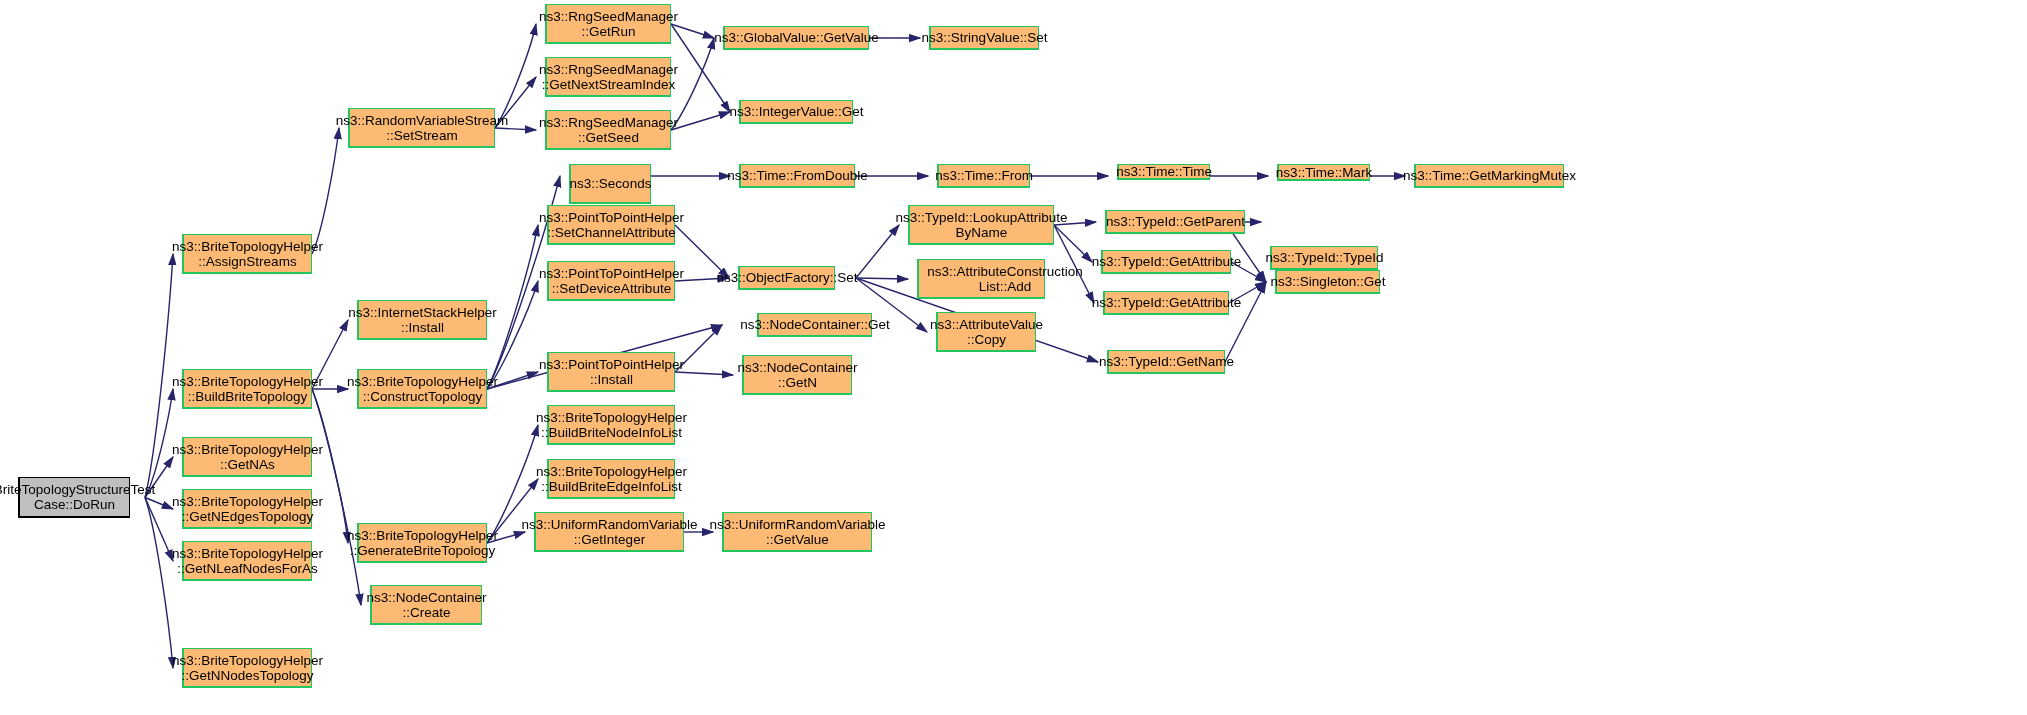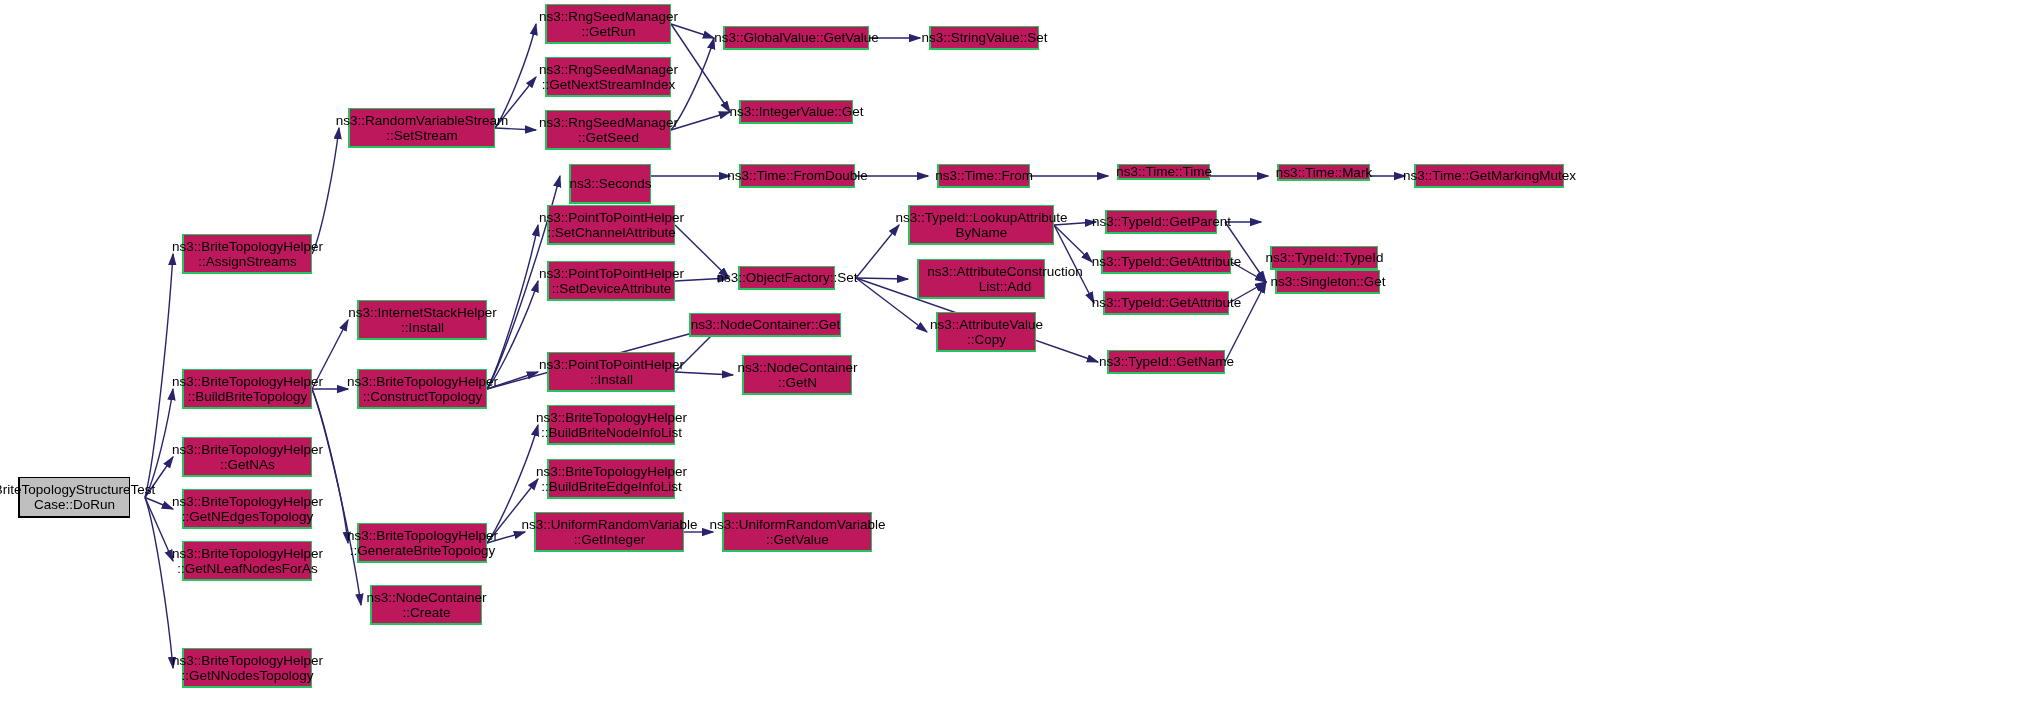--- a/index.html
+++ b/index.html
@@ -1,20 +1,20 @@
 <!DOCTYPE html>
 <html><head>
 <meta charset="utf-8">
 <style>
   html,body{margin:0;padding:0;background:#ffffff;}
   #canvas{position:relative;width:2027px;height:715px;background:#ffffff;
           font-family:"Liberation Sans","DejaVu Sans",sans-serif;overflow:hidden;}
   svg#edges{position:absolute;left:0;top:0;width:2027px;height:715px;}
   .node{position:absolute;box-sizing:border-box;border:1px solid #22c55e;
-        background:#be185d;display:flex;align-items:center;justify-content:center;
+        background:#fdba74;display:flex;align-items:center;justify-content:center;
         text-align:center;color:#000000;font-size:13.5px;line-height:15px;
         white-space:pre-line;letter-spacing:0px;}
   .node.root{background:#bfbfbf;border-color:#000000;}
   .node.thick{border-width:1px;border-bottom-width:2px;border-left-width:2px;}
 </style>
 </head>
 <body>
 
 <div id="canvas">
   <svg id="edges" viewBox="0 0 2027 715" xmlns="http://www.w3.org/2000/svg">
@@ -116,35 +116,35 @@
       <div class="node thick" style="left: 547px; top: 405px; width: 128px; height: 40px;">ns3::BriteTopologyHelper
 ::BuildBriteNodeInfoList</div>
       <div class="node thick" style="left: 547px; top: 459px; width: 128px; height: 40px;">ns3::BriteTopologyHelper
 ::BuildBriteEdgeInfoList</div>
       <div class="node thick" style="left: 534px; top: 512px; width: 150px; height: 40px;">ns3::UniformRandomVariable
 ::GetInteger</div>
       <div class="node thick" style="left: 723px; top: 26px; width: 146px; height: 24px;">ns3::GlobalValue::GetValue</div>
       <div class="node thick" style="left: 739px; top: 100px; width: 114px; height: 24px;">ns3::IntegerValue::Get</div>
       <div class="node thick" style="left: 739px; top: 164px; width: 116px; height: 24px;">ns3::Time::FromDouble</div>
       <div class="node thick" style="left: 738px; top: 266px; width: 97px; height: 24px;">ns3::ObjectFactory::Set</div>
-      <div class="node thick" style="left: 689px; top: 313px; width: 152px; height: 24px; text-align: center;">ns3::NodeContainer::Get</div>
+      <div class="node thick" style="left: 757px; top: 313px; width: 115px; height: 24px; text-align: center;">ns3::NodeContainer::Get</div>
       <div class="node thick" style="left: 742px; top: 355px; width: 110px; height: 40px;">ns3::NodeContainer
 ::GetN</div>
       <div class="node thick" style="left: 722px; top: 512px; width: 150px; height: 40px;">ns3::UniformRandomVariable
 ::GetValue</div>
       <div class="node thick" style="left: 929px; top: 26px; width: 110px; height: 24px;">ns3::StringValue::Set</div>
       <div class="node thick" style="left: 937px; top: 164px; width: 93px; height: 24px;">ns3::Time::From</div>
       <div class="node thick" style="left: 908px; top: 205px; width: 146px; height: 40px;">ns3::TypeId::LookupAttribute
 ByName</div>
       <div class="node thick" style="left: 917px; top: 259px; width: 128px; height: 40px; padding-left: 47px;">ns3::AttributeConstruction
 List::Add</div>
       <div class="node thick" style="left: 936px; top: 312px; width: 100px; height: 40px;">ns3::AttributeValue
 ::Copy</div>
       <div class="node thick" style="left: 1117px; top: 164px; width: 93px; height: 16px;">ns3::Time::Time</div>
-      <div class="node thick" style="left: 1105px; top: 210px; width: 112px; height: 24px;">ns3::TypeId::GetParent</div>
+      <div class="node thick" style="left: 1105px; top: 210px; width: 140px; height: 24px;">ns3::TypeId::GetParent</div>
       <div class="node thick" style="left: 1101px; top: 250px; width: 130px; height: 24px;">ns3::TypeId::GetAttribute</div>
       <div class="node thick" style="left: 1103px; top: 291px; width: 126px; height: 24px;">ns3::TypeId::GetAttribute</div>
       <div class="node thick" style="left: 1107px; top: 350px; width: 118px; height: 24px;">ns3::TypeId::GetName</div>
       <div class="node thick" style="left: 1277px; top: 164px; width: 93px; height: 17px;">ns3::Time::Mark</div>
       <div class="node thick" style="left: 1270px; top: 210px; width: 108px; height: 24px; margin-top: 36px;">ns3::TypeId::TypeId</div>
       <div class="node thick" style="left: 1275px; top: 270px; width: 105px; height: 24px;">ns3::Singleton::Get</div>
       <div class="node thick" style="left: 1414px; top: 164px; width: 150px; height: 24px;">ns3::Time::GetMarkingMutex</div>
     </div>
 </div>
 

